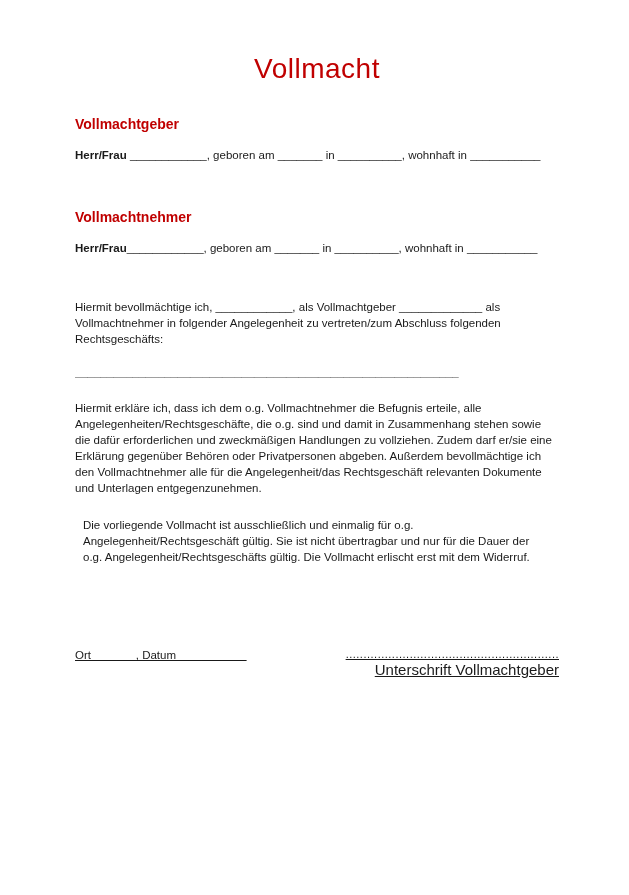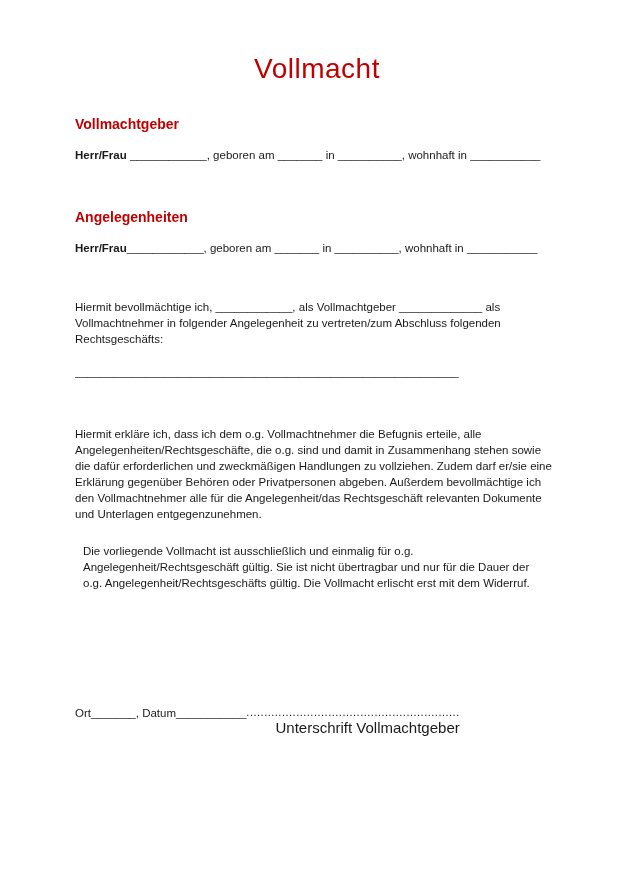--- a/index.html
+++ b/index.html
@@ -32,31 +32,34 @@
     font-weight: 700;
     color: #C00000;
   }
   .section-grantor { margin: 0 0 46px 0; }
   .section-grantee { margin: 0 0 43px 0; }
   .fill-row { margin: 0; white-space: normal; }
   .fill-row .bold { font-weight: 700; }
   .para { margin: 0; }
   .para-authorization { margin: 16px 0 17px 0; }
   .fill-line {
-    margin: 0 0 46px 0;
+    margin: 0 0 20px 0;
     letter-spacing: 0;
     white-space: nowrap;
     overflow: hidden;
+    font-weight: bold;
   }
   .para-powers { margin: 0 0 21px 0; }
   .para-validity { margin: 8px; }
   .footer {
-    margin-top: 114px;
+    margin-top: 82px;
     display: flex;
+    justify-content: space-between;
     align-items: flex-start;
+    text-decoration: underline;
   }
   .place-date { margin: 0; }
   .signature-block { text-align: right; }
   .signature-dots {
     font-size: 11px;
     line-height: 14px;
     letter-spacing: 0.5px;
     white-space: nowrap;
   }
   .signature-label {
@@ -71,21 +74,21 @@
 <div class="page">
 
   <h1 class="title">Vollmacht</h1>
 
   <section class="section-grantor">
     <h2 class="red-heading">Vollmachtgeber</h2>
     <p class="fill-row"><span class="bold">Herr/Frau</span><span> ____________, geboren am _______ in __________, wohnhaft in ___________</span></p>
   </section>
 
   <section class="section-grantee">
-    <h2 class="red-heading">Angelegenheiten</h2>
+    <h2 class="red-heading">Vollmachtnehmer</h2>
     <p class="fill-row"><span class="bold">Herr/Frau</span><span>____________, geboren am _______ in __________, wohnhaft in ___________</span></p>
   </section>
 
   <p class="para para-authorization">Hiermit bevollmächtige ich, ____________, als Vollmachtgeber _____________ als Vollmachtnehmer in folgender Angelegenheit zu vertreten/zum Abschluss folgenden Rechtsgeschäfts:</p>
 
   <p class="para fill-line">____________________________________________________________</p>
 
   <p class="para para-powers">Hiermit erkläre ich, dass ich dem o.g. Vollmachtnehmer die Befugnis erteile, alle Angelegenheiten/Rechtsgeschäfte, die o.g. sind und damit in Zusammenhang stehen sowie die dafür erforderlichen und zweckmäßigen Handlungen zu vollziehen. Zudem darf er/sie eine Erklärung gegenüber Behören oder Privatpersonen abgeben. Außerdem bevollmächtige ich den Vollmachtnehmer alle für die Angelegenheit/das Rechtsgeschäft relevanten Dokumente und Unterlagen entgegenzunehmen.</p>
 
   <p class="para para-validity">Die vorliegende Vollmacht ist ausschließlich und einmalig für o.g. Angelegenheit/Rechtsgeschäft gültig. Sie ist nicht übertragbar und nur für die Dauer der o.g. Angelegenheit/Rechtsgeschäfts gültig. Die Vollmacht erlischt erst mit dem Widerruf.</p>

